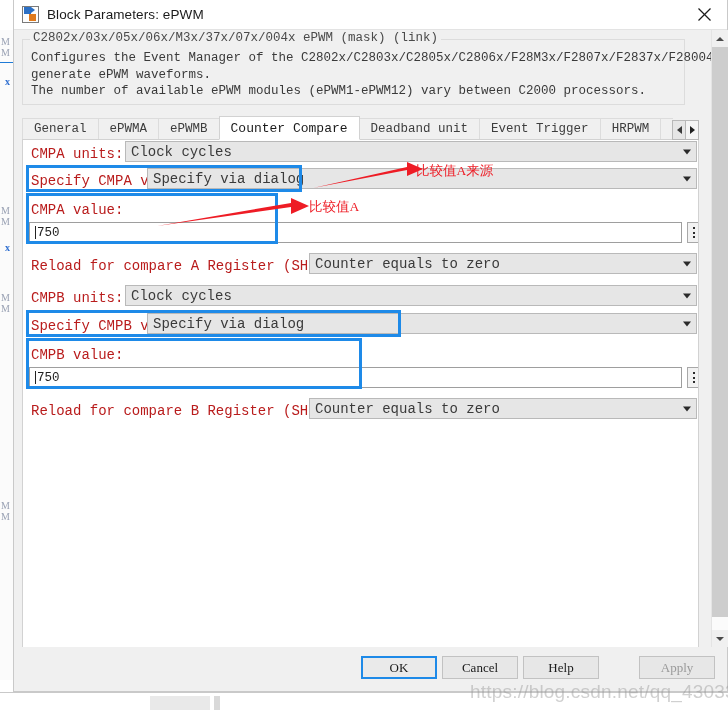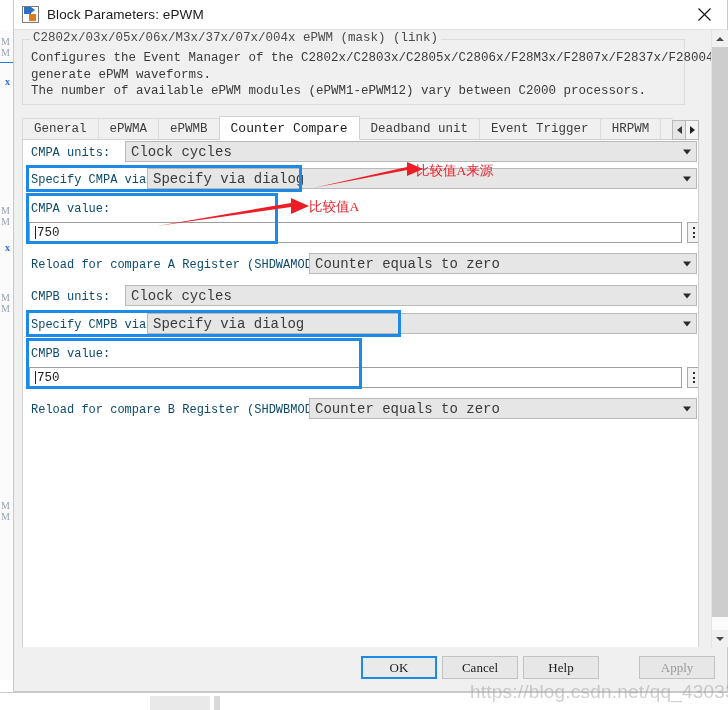--- a/index.html
+++ b/index.html
@@ -208,22 +208,22 @@
     position: absolute;
     left: 8px; top: 109px;
     width: 677px; height: 538px;
     background: #ffffff;
     border: 1px solid #d2d2d2;
     overflow: hidden;
   }
 
   .rowlabel {
     font-family: "Liberation Mono", monospace;
-    font-size: 12px;
-    color: #0c4a6e;
+    font-size: 14px;
+    color: #b91c1c;
     white-space: nowrap;
   }
 
   
   .combo {
     position: absolute;
     height: 21px;
     background: #e6e6e6;
     border: 1px solid #b9b9b9;
     display: flex; align-items: center;

